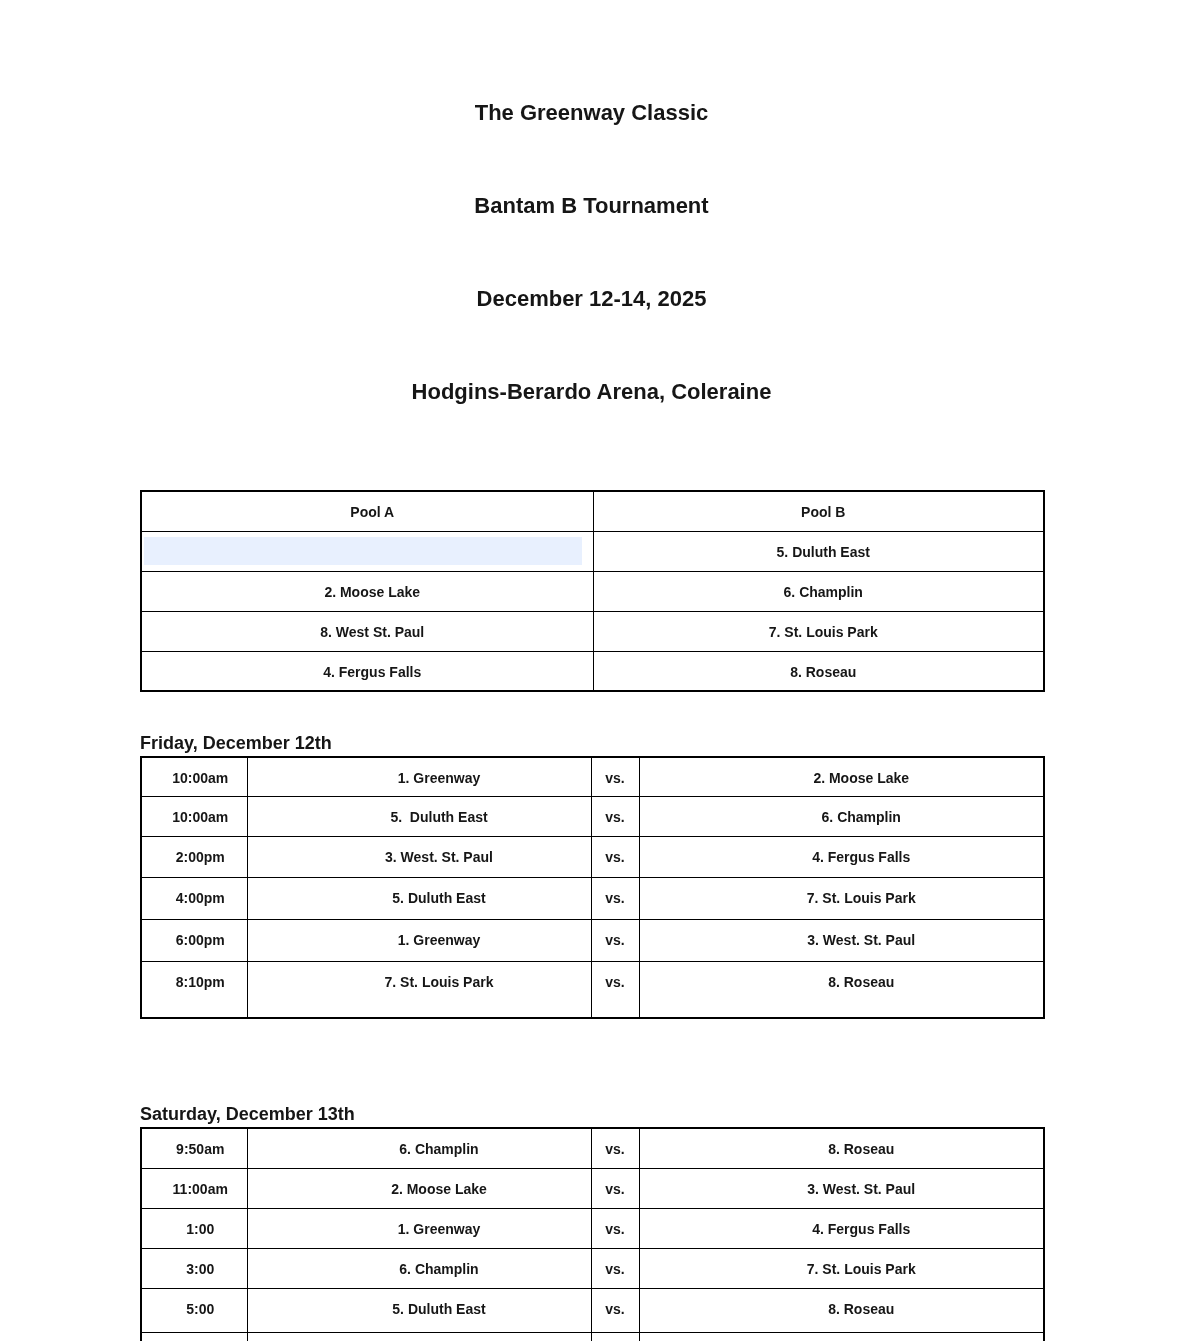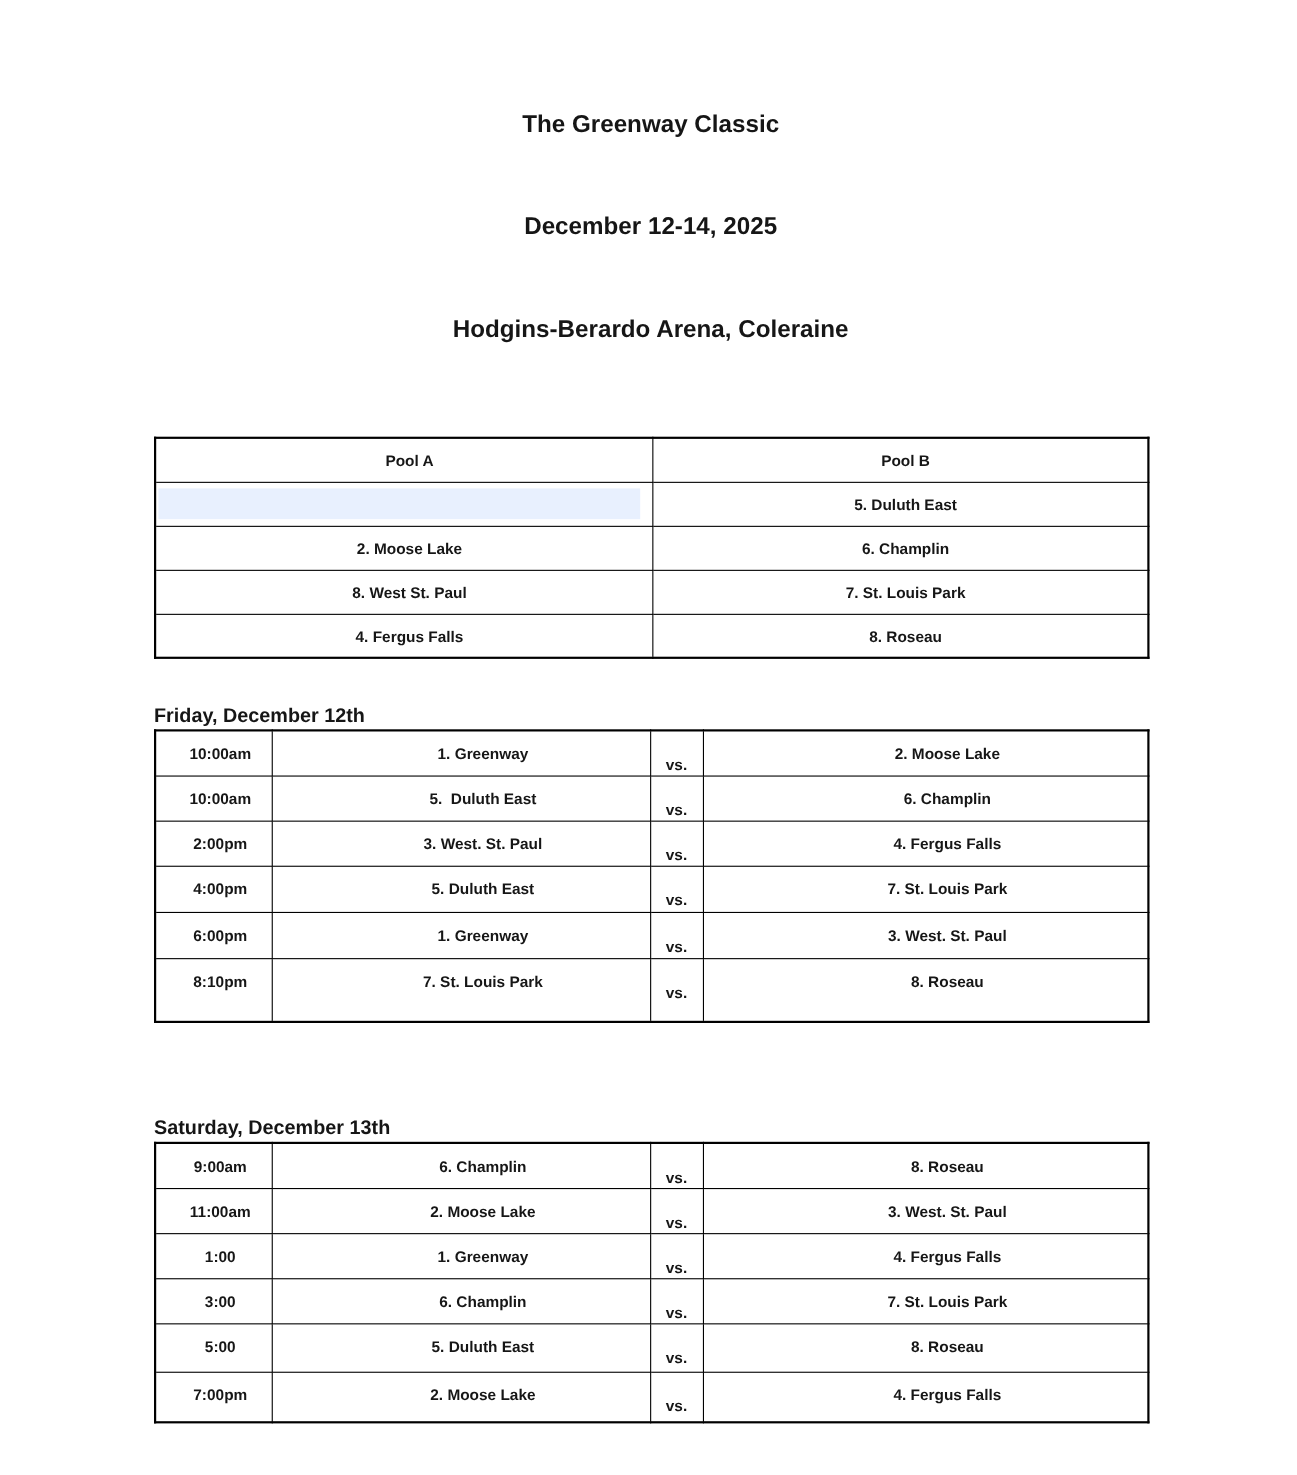--- a/index.html
+++ b/index.html
@@ -57,29 +57,30 @@
     font-size: 18px;
     font-weight: bold;
     line-height: 18px;
     white-space: pre;
   }
   .sched-title.friday   { margin-top: 42px; }
   .sched-title.saturday { margin-top: 86px; }
   .sched-table { margin-top: 4px; }
   .sched-table td.time { padding: 10px 0 0 12px; white-space: pre; }
   .sched-table td.team { padding: 10px 0 0 40px; white-space: pre; }
-  .sched-table td.vs   { padding: 20px 0 0 0; text-align: center; }
+  .sched-table td.vs   { padding: 10px 0 0 0; text-align: center; }
 </style>
 </head>
 <body>
 
 <div class="content">
 
   <div class="title-block">
     <div>The Greenway Classic</div>
+    <div>Bantam B Tournament</div>
     <div>December 12-14, 2025</div>
     <div>Hodgins-Berardo Arena, Coleraine</div>
   </div>
 
   <table class="pool-table">
     <colgroup>
         <col style="width:452px">
         <col style="width:451px">
       </colgroup>
     <tbody>
@@ -161,21 +162,21 @@
   <div class="sched-title saturday">Saturday, December 13th</div>
   <table class="sched-table">
     <colgroup>
         <col style="width:106px">
         <col style="width:344px">
         <col style="width:48px">
         <col style="width:405px">
       </colgroup>
     <tbody>
         <tr style="height:40px">
-      <td class="time">9:00am</td>
+      <td class="time">9:50am</td>
       <td class="team">6. Champlin</td>
       <td class="vs">vs.</td>
       <td class="team">8. Roseau</td>
     </tr>
     <tr style="height:40px">
       <td class="time">11:00am</td>
       <td class="team">2. Moose Lake</td>
       <td class="vs">vs.</td>
       <td class="team">3. West. St. Paul</td>
     </tr>

